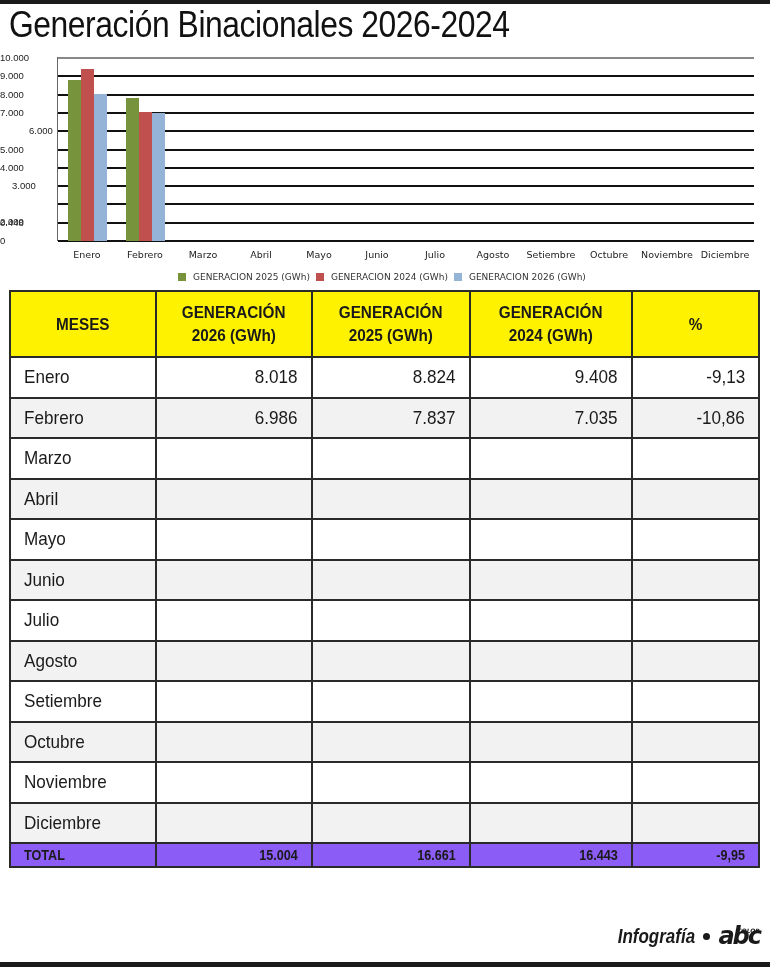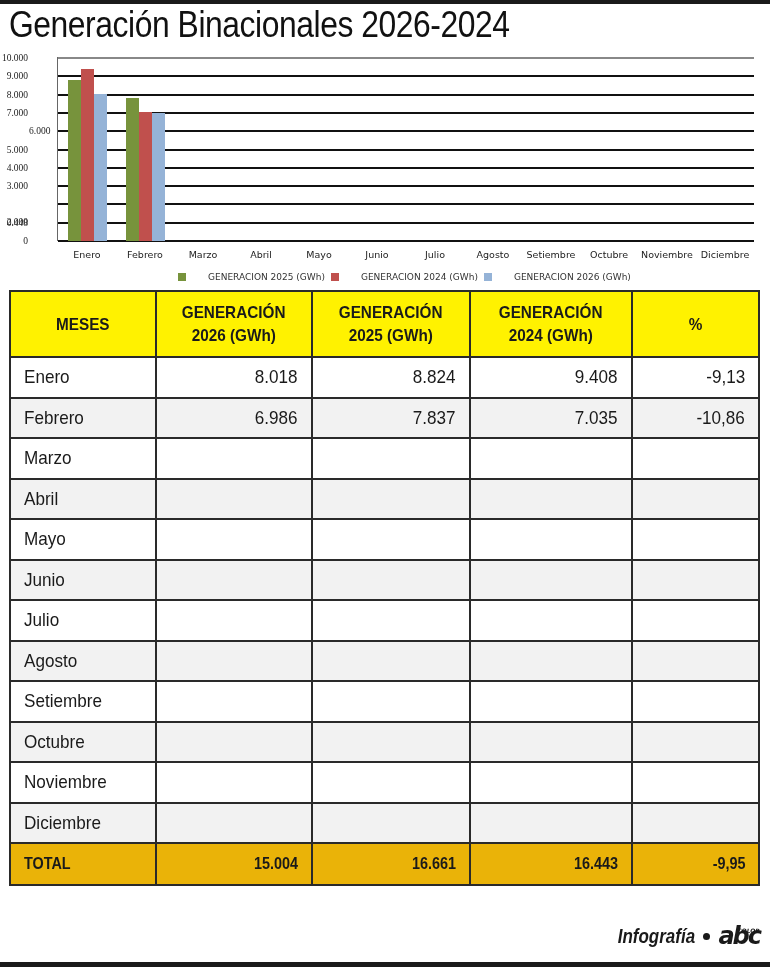--- a/index.html
+++ b/index.html
@@ -13,37 +13,37 @@
       position: absolute; left: 9px; top: 4px;
       font-family: "Liberation Sans", sans-serif;
       font-size: 37px; font-weight: normal; letter-spacing: -0.5px;
       color: #111; transform: scaleX(0.86); transform-origin: left top;
       white-space: nowrap;
     }
 
     
     .chart { position: absolute; left: 0; top: 48px; width: 770px; height: 240px; }
     .y-tick {
-      position: absolute; left: 0; width: 28px; text-align: right;
-      font-family: Liberation Serif, serif; font-size: 9.5px; color: #222;
+      position: absolute; left: 0; width: 28px; text-align: left;
+      font-family: Liberation Sans, sans-serif; font-size: 9.5px; color: #222;
       line-height: 10px;
     }
     .gridline { position: absolute; left: 58px; width: 696px; height: 2px; background: #111; }
     .gridline.top { background: #888; }
     .axis-y { position: absolute; left: 57px; top: 9px; width: 1px; height: 184px; background: #666; }
     .bar { position: absolute; }
     .x-label {
       position: absolute; top: 201px; width: 70px; margin-left: -35px; text-align: center;
       font-family: "DejaVu Sans", sans-serif; font-size: 9.5px; color: #222;
     }
     .legend {
       position: absolute; top: 224px; left: 178px; display: flex; align-items: center; gap: 6px;
       font-family: "DejaVu Sans", sans-serif; font-size: 9px; color: #333; white-space: nowrap;
     }
-    .legend-item { display: flex; align-items: center; gap: 22px; }
+    .legend-item { display: flex; align-items: center; gap: 7px; }
     .legend-swatch { width: 8px; height: 8px; display: inline-block; }
 
     
     .table {
       position: absolute; left: 9px; top: 290px; width: 749px;
       border-collapse: collapse; table-layout: fixed;
     }
     .table th, .table td { border: 2px solid #2a2a2a; }
     .table th {
       background: #fff200; height: 66px;
@@ -55,21 +55,21 @@
       font-family: "Liberation Sans", sans-serif; font-size: 19px; color: #1a1a1a;
       padding: 0 13px; white-space: nowrap;
     }
     .table td.month { text-align: left; }
     .table td.num { text-align: right; }
     .table tr.row { height: 40.5px; }
     .table tr.row.alt td { background: #f3f3f3; }
     .table tr.row td { background: #ffffff; }
     .table tr.row.alt td { background: #f2f2f2; }
     .table tr.total td {
-      background: #eab308; height: 42px; font-weight: bold; font-size: 16px;
+      background: #8b5cf6; height: 24px; font-weight: bold; font-size: 14px;
     }
     .table td span.sq { display: inline-block; transform: scaleX(0.9); transform-origin: right center; }
     .table td.month span.sq { transform-origin: left center; }
 
     .footer {
       position: absolute; right: 10px; top: 924px; display: flex; align-items: center; gap: 8px;
       white-space: nowrap;
       font-style: italic;
     }
     .credit { font-family: "Liberation Sans", sans-serif; font-weight: bold; font-size: 20px; color: #1a1a1a; transform: scaleX(0.85); transform-origin: right center; }
@@ -107,21 +107,21 @@
     <div class="y-tick" style="top: 41.6px;">8.000</div>
     <div class="gridline" style="top: 45.6px;"></div>
     <div class="y-tick" style="top: 59.9px;">7.000</div>
     <div class="gridline" style="top: 63.9px;"></div>
     <div class="y-tick" style="top: 78.2px; padding-left: 29px;">6.000</div>
     <div class="gridline" style="top: 82.2px;"></div>
     <div class="y-tick" style="top: 96.5px;">5.000</div>
     <div class="gridline" style="top: 100.5px;"></div>
     <div class="y-tick" style="top: 114.8px;">4.000</div>
     <div class="gridline" style="top: 118.8px;"></div>
-    <div class="y-tick" style="top: 133.1px;">3.000</div>
+    <div class="y-tick" style="top: 133.1px; padding-left: 12px;">3.000</div>
     <div class="gridline" style="top: 137.1px;"></div>
     <div class="y-tick" style="top: 149px; margin-top: 20px;">2.000</div>
     <div class="gridline" style="top: 155.4px;"></div>
     <div class="y-tick" style="top: 169.7px;">0.448</div>
     <div class="gridline" style="top: 173.7px;"></div>
     <div class="y-tick" style="top: 188px;">0</div>
     <div class="gridline" style="top: 192px;"></div>
     <div class="x-label" style="left: 87px;">Enero</div>
     <div class="bar" style="left: 67.5px; width: 13px; top: 31.5208px; height: 161.479px; background: rgb(119, 147, 60);"></div>
     <div class="bar" style="left: 80.5px; width: 13px; top: 20.8336px; height: 172.166px; background: rgb(192, 80, 77);"></div>

